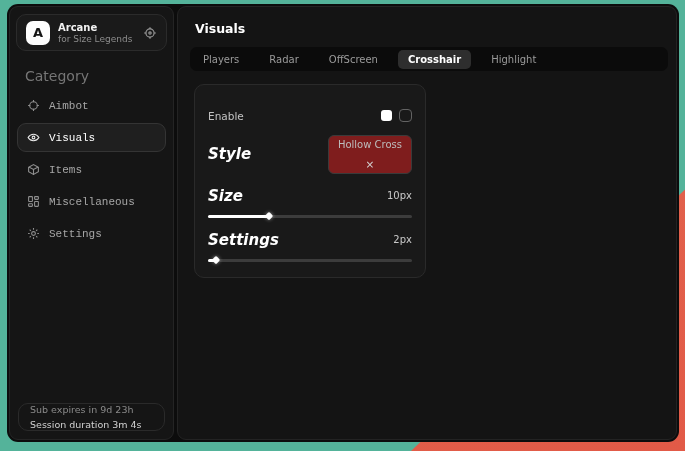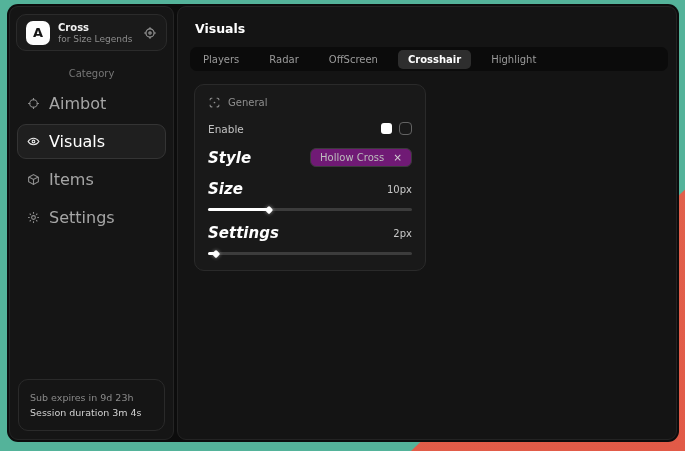--- a/index.html
+++ b/index.html
@@ -32,34 +32,34 @@
   }
   .logo {
     width:24px; height:24px; background:#fdfdfd; border-radius:7px;
     color:#141414; font-weight:bold; font-size:13px;
     display:flex; align-items:center; justify-content:center;
   }
   .app-text { display:flex; flex-direction:column; gap:1px; }
   .app-name { font-size:10px; font-weight:bold; color:#f2f2f2; }
   .app-sub  { font-size:9px; color:#8d8d8d; }
   .side-header .icon { margin-left:auto; color:#9a9a9a; display:flex; }
-  .category { margin:17px 15px 7px; font-size:10px; color:#767676;text-align:center; }
+  .category { margin:17px 15px 7px; font-size:14px; color:#767676; }
   .nav { padding:0 7px; display:flex; flex-direction:column; gap:3px; }
   .nav-item {
     display:flex; align-items:center; gap:9px;
     padding:7px 9px; border-radius:9px; border:1px solid transparent;
-    color:#a6a6a6; font-size:16px; cursor:default;
+    color:#a6a6a6; font-size:11px; cursor:default;font-family:Liberation Mono, monospace;
   }
   .nav-item .icon { display:flex; color:#8f8f8f; }
   .nav-item.selected { background:#1f1f1f; border-color:#343434; color:#fff; }
   .nav-item.selected .icon { color:#e8e8e8; }
   .side-footer {
     margin:auto 8px 8px;
     border:1px solid #2a2a2a; border-radius:10px;
-    padding:12px 11px; display:flex; flex-direction:column; gap:4px;
+    padding:0 11px; display:flex; flex-direction:column; gap:4px;
   }
   .foot-line1 { font-size:9.5px; color:#8a8a8a; }
   .foot-line2 { font-size:9.5px; color:#d2d2d2; }
   
   .main {
     flex:1; background:#141414; border:1px solid #232323; border-radius:9px;
     position:relative; padding:14px 8px 0 12px;
   }
   .main-title { font-size:12.5px; font-weight:bold; color:#fff; margin-left:5px; }
   .tabstrip {
@@ -84,22 +84,22 @@
   .lbl-dim  { font-size:10.5px; color:#c2c2c2; font-weight:400; }
   .val { font-size:10px; color:#c9c9c9; }
   .enable-controls { display:flex; align-items:center; gap:7px; }
   .swatch { width:11px; height:11px; background:#fff; border-radius:3px; border:none; cursor:default; }
   .checkbox {
     width:13px; height:13px; background:transparent;
     border:1.5px solid #636363; border-radius:4px; cursor:default;
   }
   .chip {
     display:flex; align-items:center; gap:9px;
-    background:#701a75; border:1px solid #3a3a3a; border-radius:6px;
-    padding:3px 9px; font-size:10px; color:#bdbdbd;
+    background:#7f1d1d; border:1px solid #3a3a3a; border-radius:6px;
+    padding:3px 9px; font-size:10px; color:#bdbdbd;flex-direction:column;
   }
   .chip-x { color:#d6d6d6; font-size:10.5px; line-height:1; cursor:default; }
   .slider {
     position:relative; height:3px; margin-top:10px;
     background:#3c3c3c; border-radius:2px; cursor:default;
   }
   .slider .fill { position:absolute; left:0; top:0; bottom:0; background:#fff; border-radius:2px; }
   .slider .thumb {
     position:absolute; top:50%; width:6px; height:6px; background:#fff;
     border-radius:1.5px; transform:translate(-50%,-50%) rotate(45deg);
@@ -112,21 +112,21 @@
 
 <div class="bg-red"></div>
 
 <div class="window">
 
   <div class="sidebar">
 
     <div class="side-header">
       <div class="logo">A</div>
       <div class="app-text">
-        <span class="app-name">Cross</span>
+        <span class="app-name">Arcane</span>
         <span class="app-sub">for Size Legends</span>
       </div>
       <span class="icon">
         <svg width="14" height="14" viewBox="0 0 24 24" fill="none" stroke="currentColor" stroke-width="2">
           <circle cx="12" cy="12" r="7"></circle>
             <circle cx="12" cy="12" r="2"></circle>
           <path d="M12 2v3M12 19v3M2 12h3M19 12h3"></path>
         </svg>
       </span>
     </div>
@@ -158,20 +158,31 @@
       <div class="nav-item">
         <span class="icon">
           <svg width="13" height="13" viewBox="0 0 24 24" fill="none" stroke="currentColor" stroke-width="2">
             <path d="M21 16V8l-9-5-9 5v8l9 5 9-5z"></path>
             <path d="M3.3 7.3L12 12l8.7-4.7M12 22V12"></path>
           </svg>
         </span>
         <span>Items</span>
       </div>
 
+      <div class="nav-item">
+        <span class="icon">
+          <svg width="13" height="13" viewBox="0 0 24 24" fill="none" stroke="currentColor" stroke-width="2">
+            <rect x="3" y="3" width="7" height="9" rx="1"></rect>
+            <rect x="14" y="3" width="7" height="5" rx="1"></rect>
+            <rect x="14" y="12" width="7" height="9" rx="1"></rect>
+            <rect x="3" y="16" width="7" height="5" rx="1"></rect>
+          </svg>
+        </span>
+        <span>Miscellaneous</span>
+      </div>
 
       <div class="nav-item">
         <span class="icon">
           <svg width="13" height="13" viewBox="0 0 24 24" fill="none" stroke="currentColor" stroke-width="2">
             <circle cx="12" cy="12" r="3.5"></circle>
             <path d="M12 2v3M12 19v3M2 12h3M19 12h3M4.9 4.9l2.2 2.2M16.9 16.9l2.2 2.2M19.1 4.9L16.9 7.1M7.1 16.9l-2.2 2.2"></path>
           </svg>
         </span>
         <span>Settings</span>
       </div>
@@ -192,29 +203,20 @@
     <div class="tabstrip">
       <div class="tab">Players</div>
       <div class="tab">Radar</div>
       <div class="tab">OffScreen</div>
       <div class="tab selected">Crosshair</div>
       <div class="tab">Highlight</div>
     </div>
 
     <div class="panel">
 
-      <div class="panel-header">
-        <span class="icon">
-          <svg width="13" height="13" viewBox="0 0 24 24" fill="none" stroke="currentColor" stroke-width="2">
-            <path d="M4 8V6a2 2 0 0 1 2-2h2M16 4h2a2 2 0 0 1 2 2v2M20 16v2a2 2 0 0 1-2 2h-2M8 20H6a2 2 0 0 1-2-2v-2"></path>
-            <circle cx="12" cy="12" r="1.6" fill="currentColor" stroke="none"></circle>
-          </svg>
-        </span>
-        <span>General</span>
-      </div>
 
       <div class="row">
         <span class="lbl-dim">Enable</span>
         <span class="enable-controls">
           <button class="swatch"></button>
           <button class="checkbox"></button>
         </span>
       </div>
 
       <div class="row">

